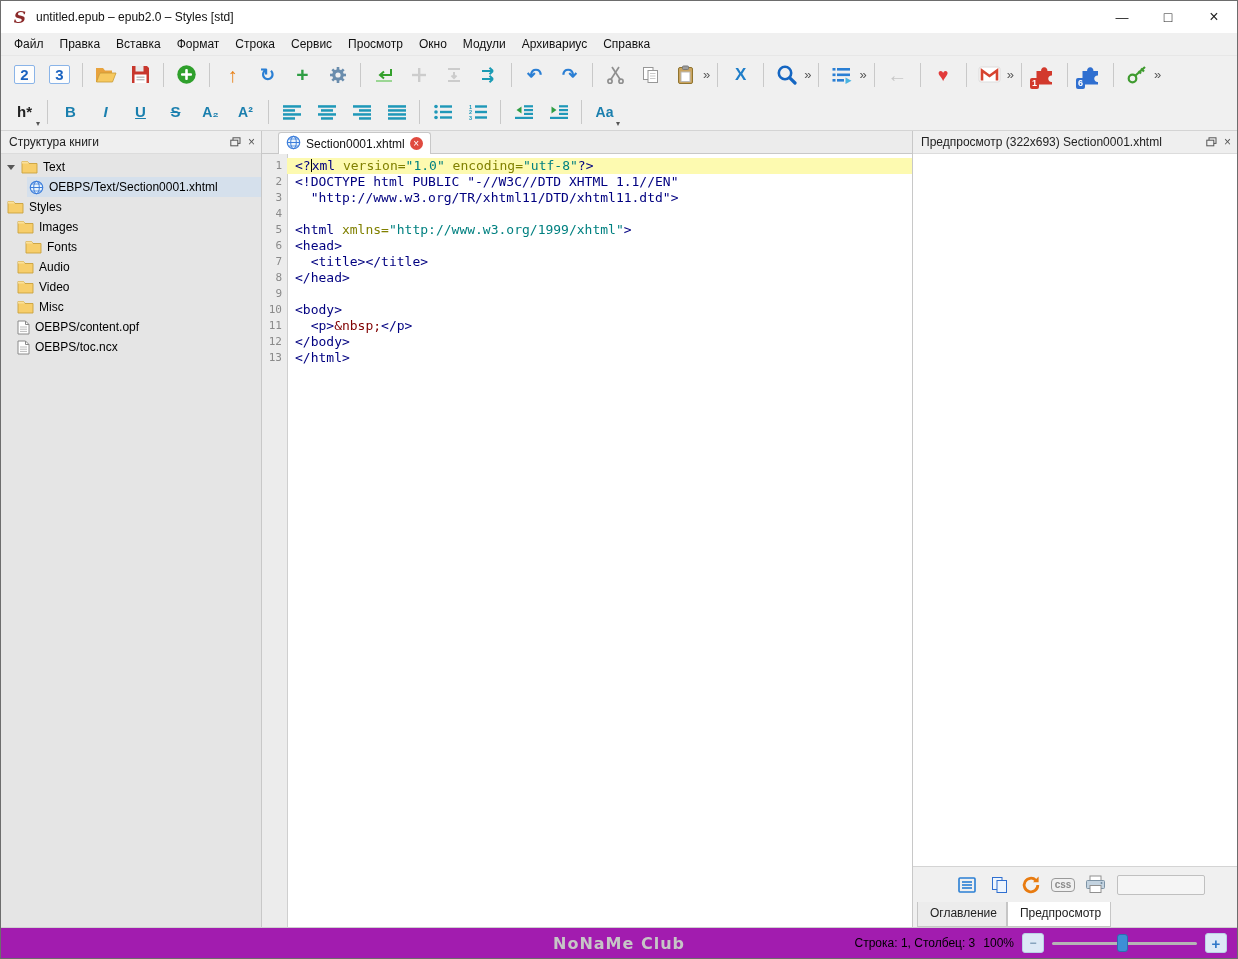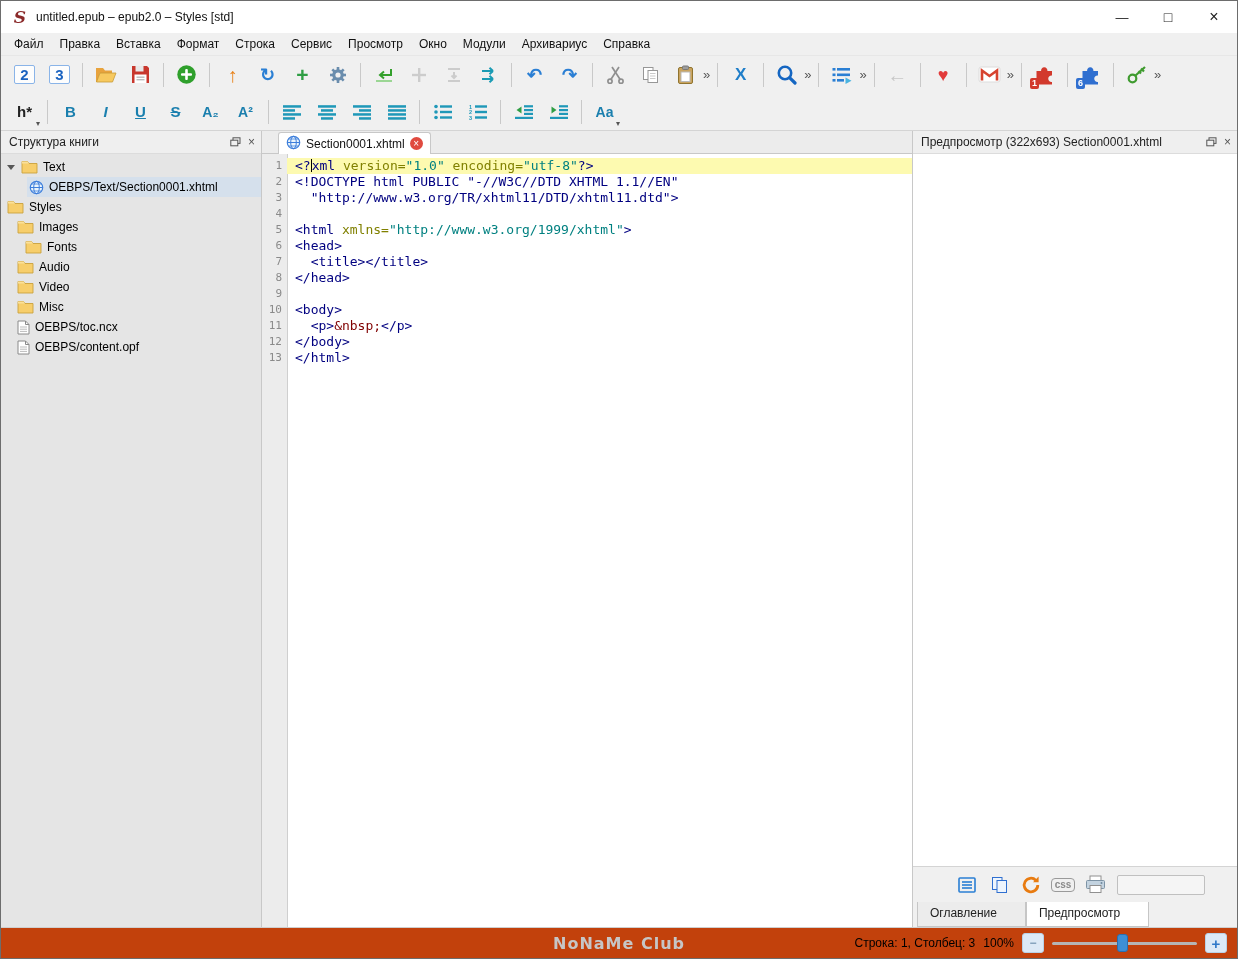--- a/index.html
+++ b/index.html
@@ -84,26 +84,26 @@
   .right-panel { width:325px; flex:0 0 auto; border-left:1px solid #c8c8c8; display:flex;
     flex-direction:column; background:#fff; }
   .preview-body { flex:1 1 auto; background:#fff; }
   .preview-toolbar { height:36px; background:#f0f0f0; border-top:1px solid #d4d4d4; display:flex;
     align-items:center; padding:0 8px; gap:4px; flex:0 0 auto; }
   .preview-toolbar .tb-btn { width:28px; height:28px; margin:0; }
   .preview-input { width:88px; height:20px; border:1px solid #c0c0c0; background:#f5f5f5;
     margin-left:4px; border-radius:2px; }
   .dock-tabs { height:25px; background:#f0f0f0; display:flex; align-items:stretch; padding-left:4px;
     flex:0 0 auto; }
-  .dock-tab { padding:4px 28px 0 12px; color:#222; border:1px solid #c6c6c6; border-top:none;
+  .dock-tab { padding:4px 9px 0 12px; color:#222; border:1px solid #c6c6c6; border-top:none;
     background:#ececec; }
   .dock-tab.active { background:#ffffff; }
 
   
-  .statusbar { height:31px; background:#c2410c; border-top:1px solid #cfcfcf; display:flex;
+  .statusbar { height:31px; background:#a21caf; border-top:1px solid #cfcfcf; display:flex;
     align-items:center; position:relative; flex:0 0 auto; padding-right:10px; }
   .watermark { position:absolute; left:0; right:0; text-align:center; font-family:"DejaVu Sans", sans-serif;
     font-weight:800; font-size:16px; color:#c6c6c6; letter-spacing:1px; pointer-events:none; }
   .status-right { margin-left:auto; display:flex; align-items:center; gap:8px; z-index:1; }
   .zoom-out-btn { width:22px; height:20px; border-radius:3px; background:#dce9f6; border:1px solid #b9d1e6;
     color:#7d9cb8; display:flex; align-items:center; justify-content:center; font-weight:bold; }
   .zoom-slider { width:145px; height:20px; position:relative; display:block; }
   .zoom-track { position:absolute; left:0; right:0; top:9px; height:3px; background:#b5b5b5; border-radius:2px; }
   .zoom-handle { position:absolute; left:45%; top:1px; width:11px; height:18px; background:#3d8fd6;
     border:1px solid #2a6faf; border-radius:3px; }
@@ -542,37 +542,37 @@
                 <svg width="13" height="15" viewBox="0 0 13 15">
                   <path d="M1 1h7.5L12 4.5V14H1z" fill="#fff" stroke="#8a8a8a"></path>
                   <path d="M8.5 1v3.5H12" fill="none" stroke="#8a8a8a"></path>
                   <g stroke="#bbb">
                     <line x1="3" y1="7" x2="10" y2="7"></line>
                     <line x1="3" y1="9.2" x2="10" y2="9.2"></line>
                     <line x1="3" y1="11.4" x2="10" y2="11.4"></line>
                   </g>
                 </svg>
               </span>
-              <span class="tree-label">OEBPS/toc.ncx</span>
+              <span class="tree-label">OEBPS/content.opf</span>
             </span>
           </div>
           <div class="tree-row" style="padding-left: 14px;">
             <span class="row-inner">
               <span class="tree-icon">
                 <svg width="13" height="15" viewBox="0 0 13 15">
                   <path d="M1 1h7.5L12 4.5V14H1z" fill="#fff" stroke="#8a8a8a"></path>
                   <path d="M8.5 1v3.5H12" fill="none" stroke="#8a8a8a"></path>
                   <g stroke="#bbb">
                     <line x1="3" y1="7" x2="10" y2="7"></line>
                     <line x1="3" y1="9.2" x2="10" y2="9.2"></line>
                     <line x1="3" y1="11.4" x2="10" y2="11.4"></line>
                   </g>
                 </svg>
               </span>
-              <span class="tree-label">OEBPS/content.opf</span>
+              <span class="tree-label">OEBPS/toc.ncx</span>
             </span>
           </div>
         </div>
     </div>
 
     <div class="center">
       <div class="tabbar">
         <div class="tab">
           <span class="tab-icon" id="tab-globe-icon"><svg width="15" height="15" viewBox="0 0 15 15">
                 <circle cx="7.5" cy="7.5" r="6.2" fill="#eaf5fd" stroke="#3d7edb" stroke-width="1.2"></circle>

